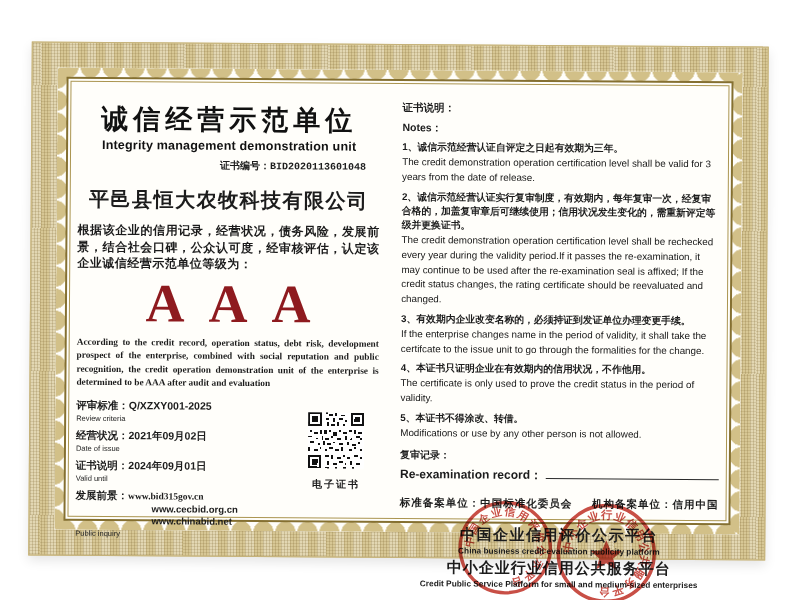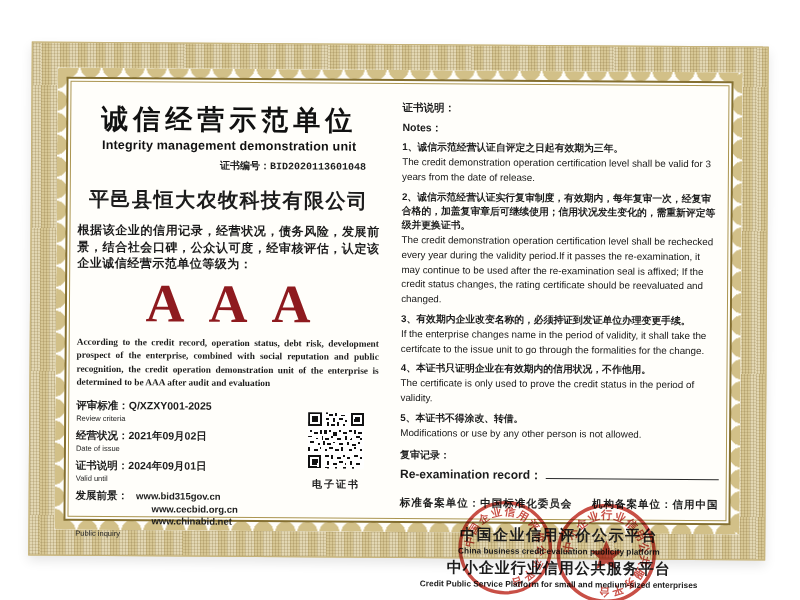--- a/index.html
+++ b/index.html
@@ -42,21 +42,21 @@
   .statement{ font-size:12px; font-weight:bold; line-height:1.38; text-align:justify; margin-top:9px; letter-spacing:.5px; }
   .rating   { font-family:"Liberation Serif","DejaVu Serif",serif; font-size:54px; font-weight:bold;
               color:#8e1a1e; letter-spacing:24px; text-indent:24px; margin-top:0px; line-height:1.15; }
   .statement-en { font-family:"Liberation Serif","DejaVu Serif",serif; font-size:9.3px; font-weight:bold;
               line-height:1.45; text-align:justify; margin-top:2px; }
   .fields-row { width:100%; display:flex; margin-top:9px; }
   .fields { display:flex; flex-direction:column; gap:6px; }
   .f-line { font-size:10.5px; font-weight:bold; }
   .f-sub  { font-size:7.5px; color:#222; margin-top:1px; }
   .url    { font-size:9.5px; font-weight:600; margin-left:76px; line-height:1.35; }
-  .url.first { margin-left:8px; display:inline; }
+  .url.first { margin-left:0; display:inline;font-family:Liberation Serif, serif; }
   .qr-block { margin-left:auto; margin-right:14px; margin-top:12px; text-align:center; }
   .qr { width:56px; height:56px; }
   .qr-cap { font-size:10px; font-weight:bold; margin-top:5px; letter-spacing:2px; }
 
   
   .nh { font-size:10.5px; font-weight:bold; }
   .nh.en { margin-top:6px; }
   .note-cn { font-size:9.8px; font-weight:bold; margin-top:5px; line-height:1.45; }
   .note-en { font-size:9.8px; font-weight:500; color:#141414; line-height:1.5; margin-top:1px; }
   .reexam-cn { font-size:10px; font-weight:bold; margin-top:7px; }

